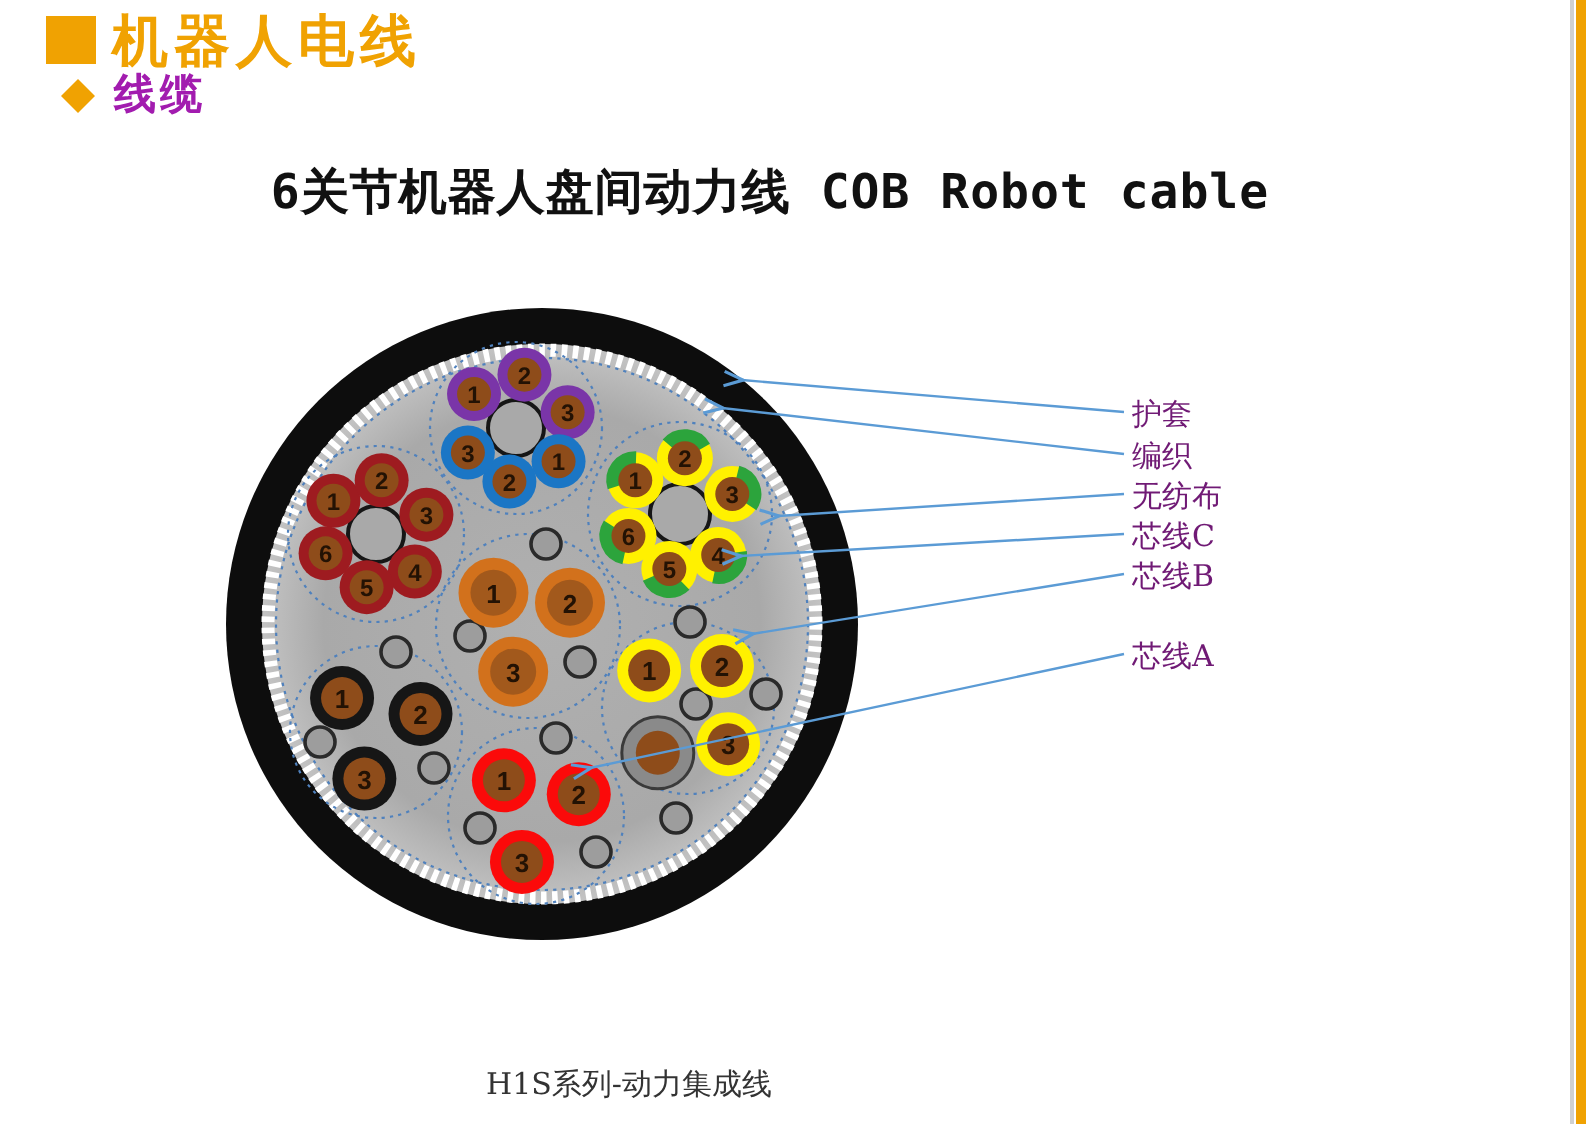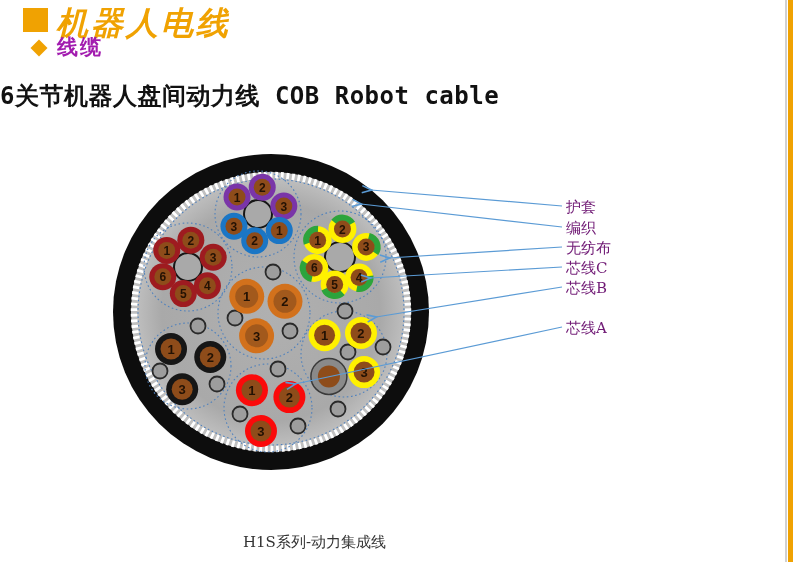--- a/index.html
+++ b/index.html
@@ -4,29 +4,29 @@
 <style>
   html,body{margin:0;padding:0;}
   body{
     width:793px;height:562px;position:relative;overflow:hidden;
     background:#ffffff;
     font-family:"Liberation Sans","DejaVu Sans",sans-serif;
   }
   .sq{position:absolute;left:23px;top:8px;width:25px;height:24px;}
   .h1{
     position:absolute;left:56px;top:2px;
-    font-size:32px;font-weight:bold;letter-spacing:3px;white-space:nowrap;font-style:italic;
+    font-size:28px;font-weight:bold;letter-spacing:3px;white-space:nowrap;
   }
   .diamond{position:absolute;left:33px;top:42px;width:12px;height:12px;transform:rotate(45deg);}
   .h2{
     position:absolute;left:57px;top:33px;
     font-size:21px;font-weight:bold;letter-spacing:2px;white-space:nowrap;
   }
   .slide-title{
-    position:absolute;left:0;top:80px;width:770px;text-align:left;
+    position:absolute;left:0;top:80px;width:770px;text-align:center;
     font-family:"DejaVu Sans Mono","Liberation Sans",sans-serif;
     font-size:24px;font-weight:bold;color:#111;letter-spacing:.5px;white-space:nowrap;
   }
   #cable-svg{position:absolute;left:0;top:0;}
   .callout{
     position:absolute;
     font-family:"DejaVu Serif","Liberation Serif",serif;
     font-size:15px;color:#701a75;white-space:nowrap;line-height:17px;
   }
   .caption{

